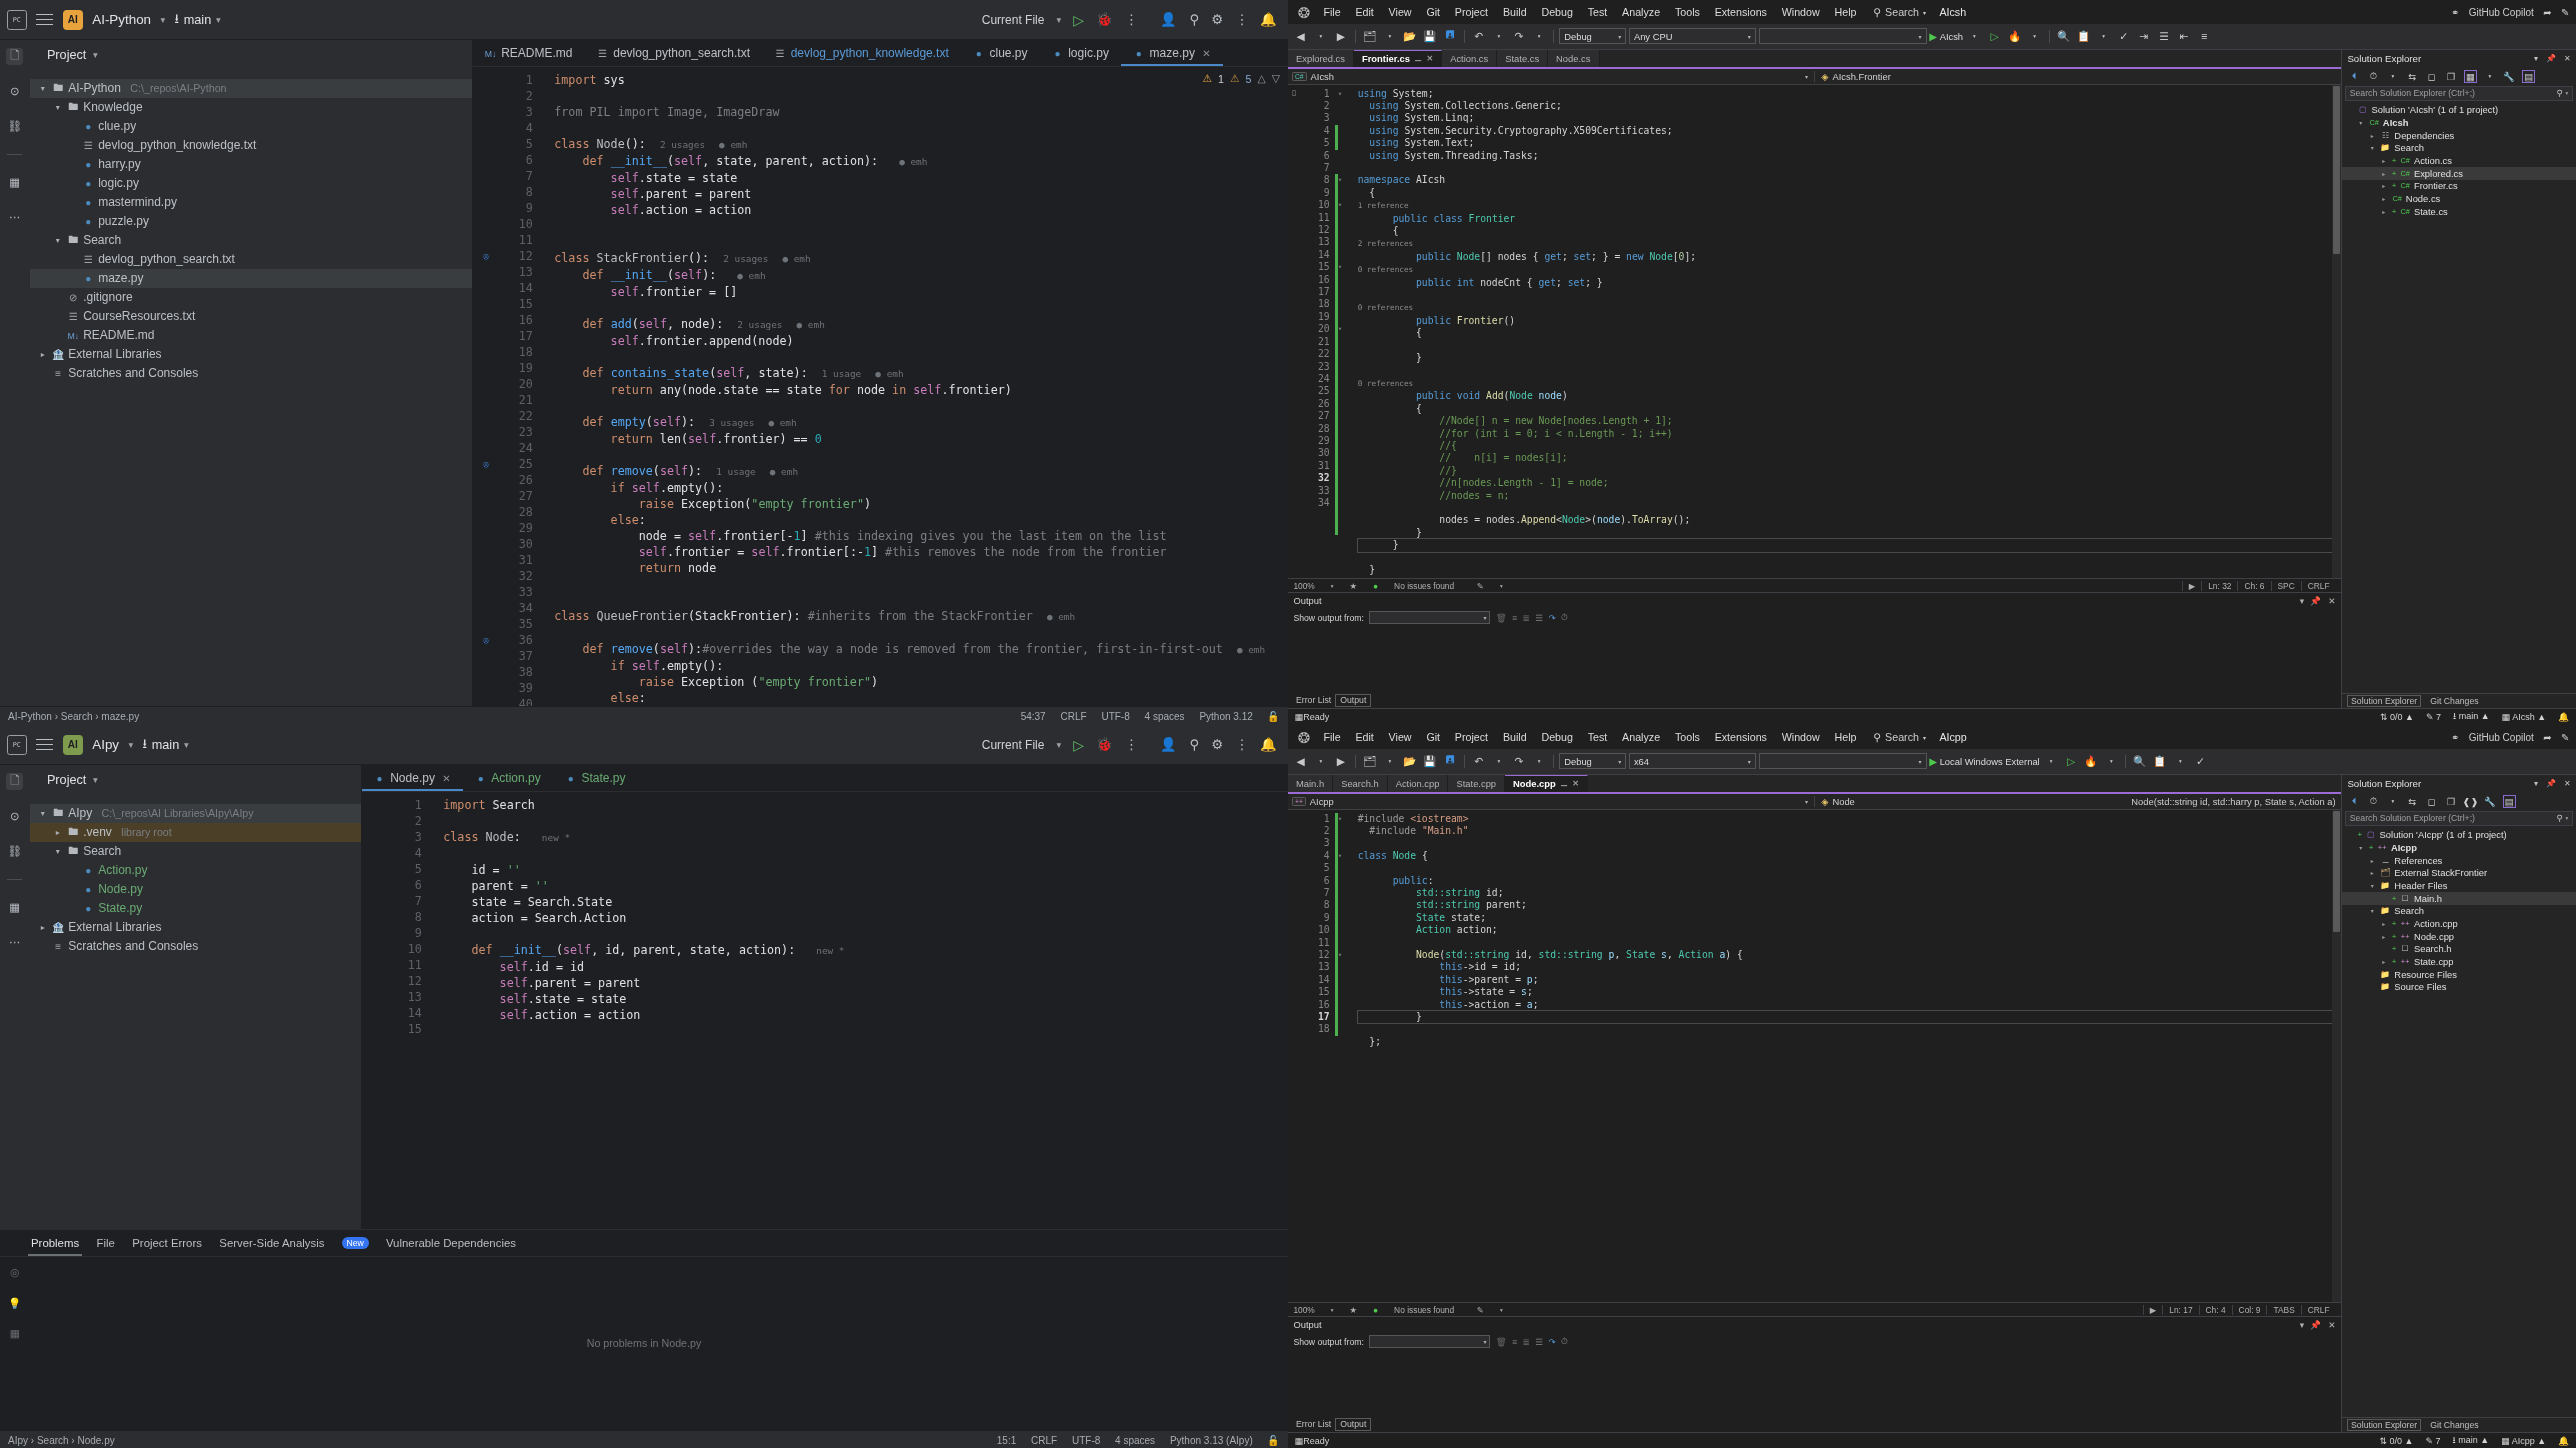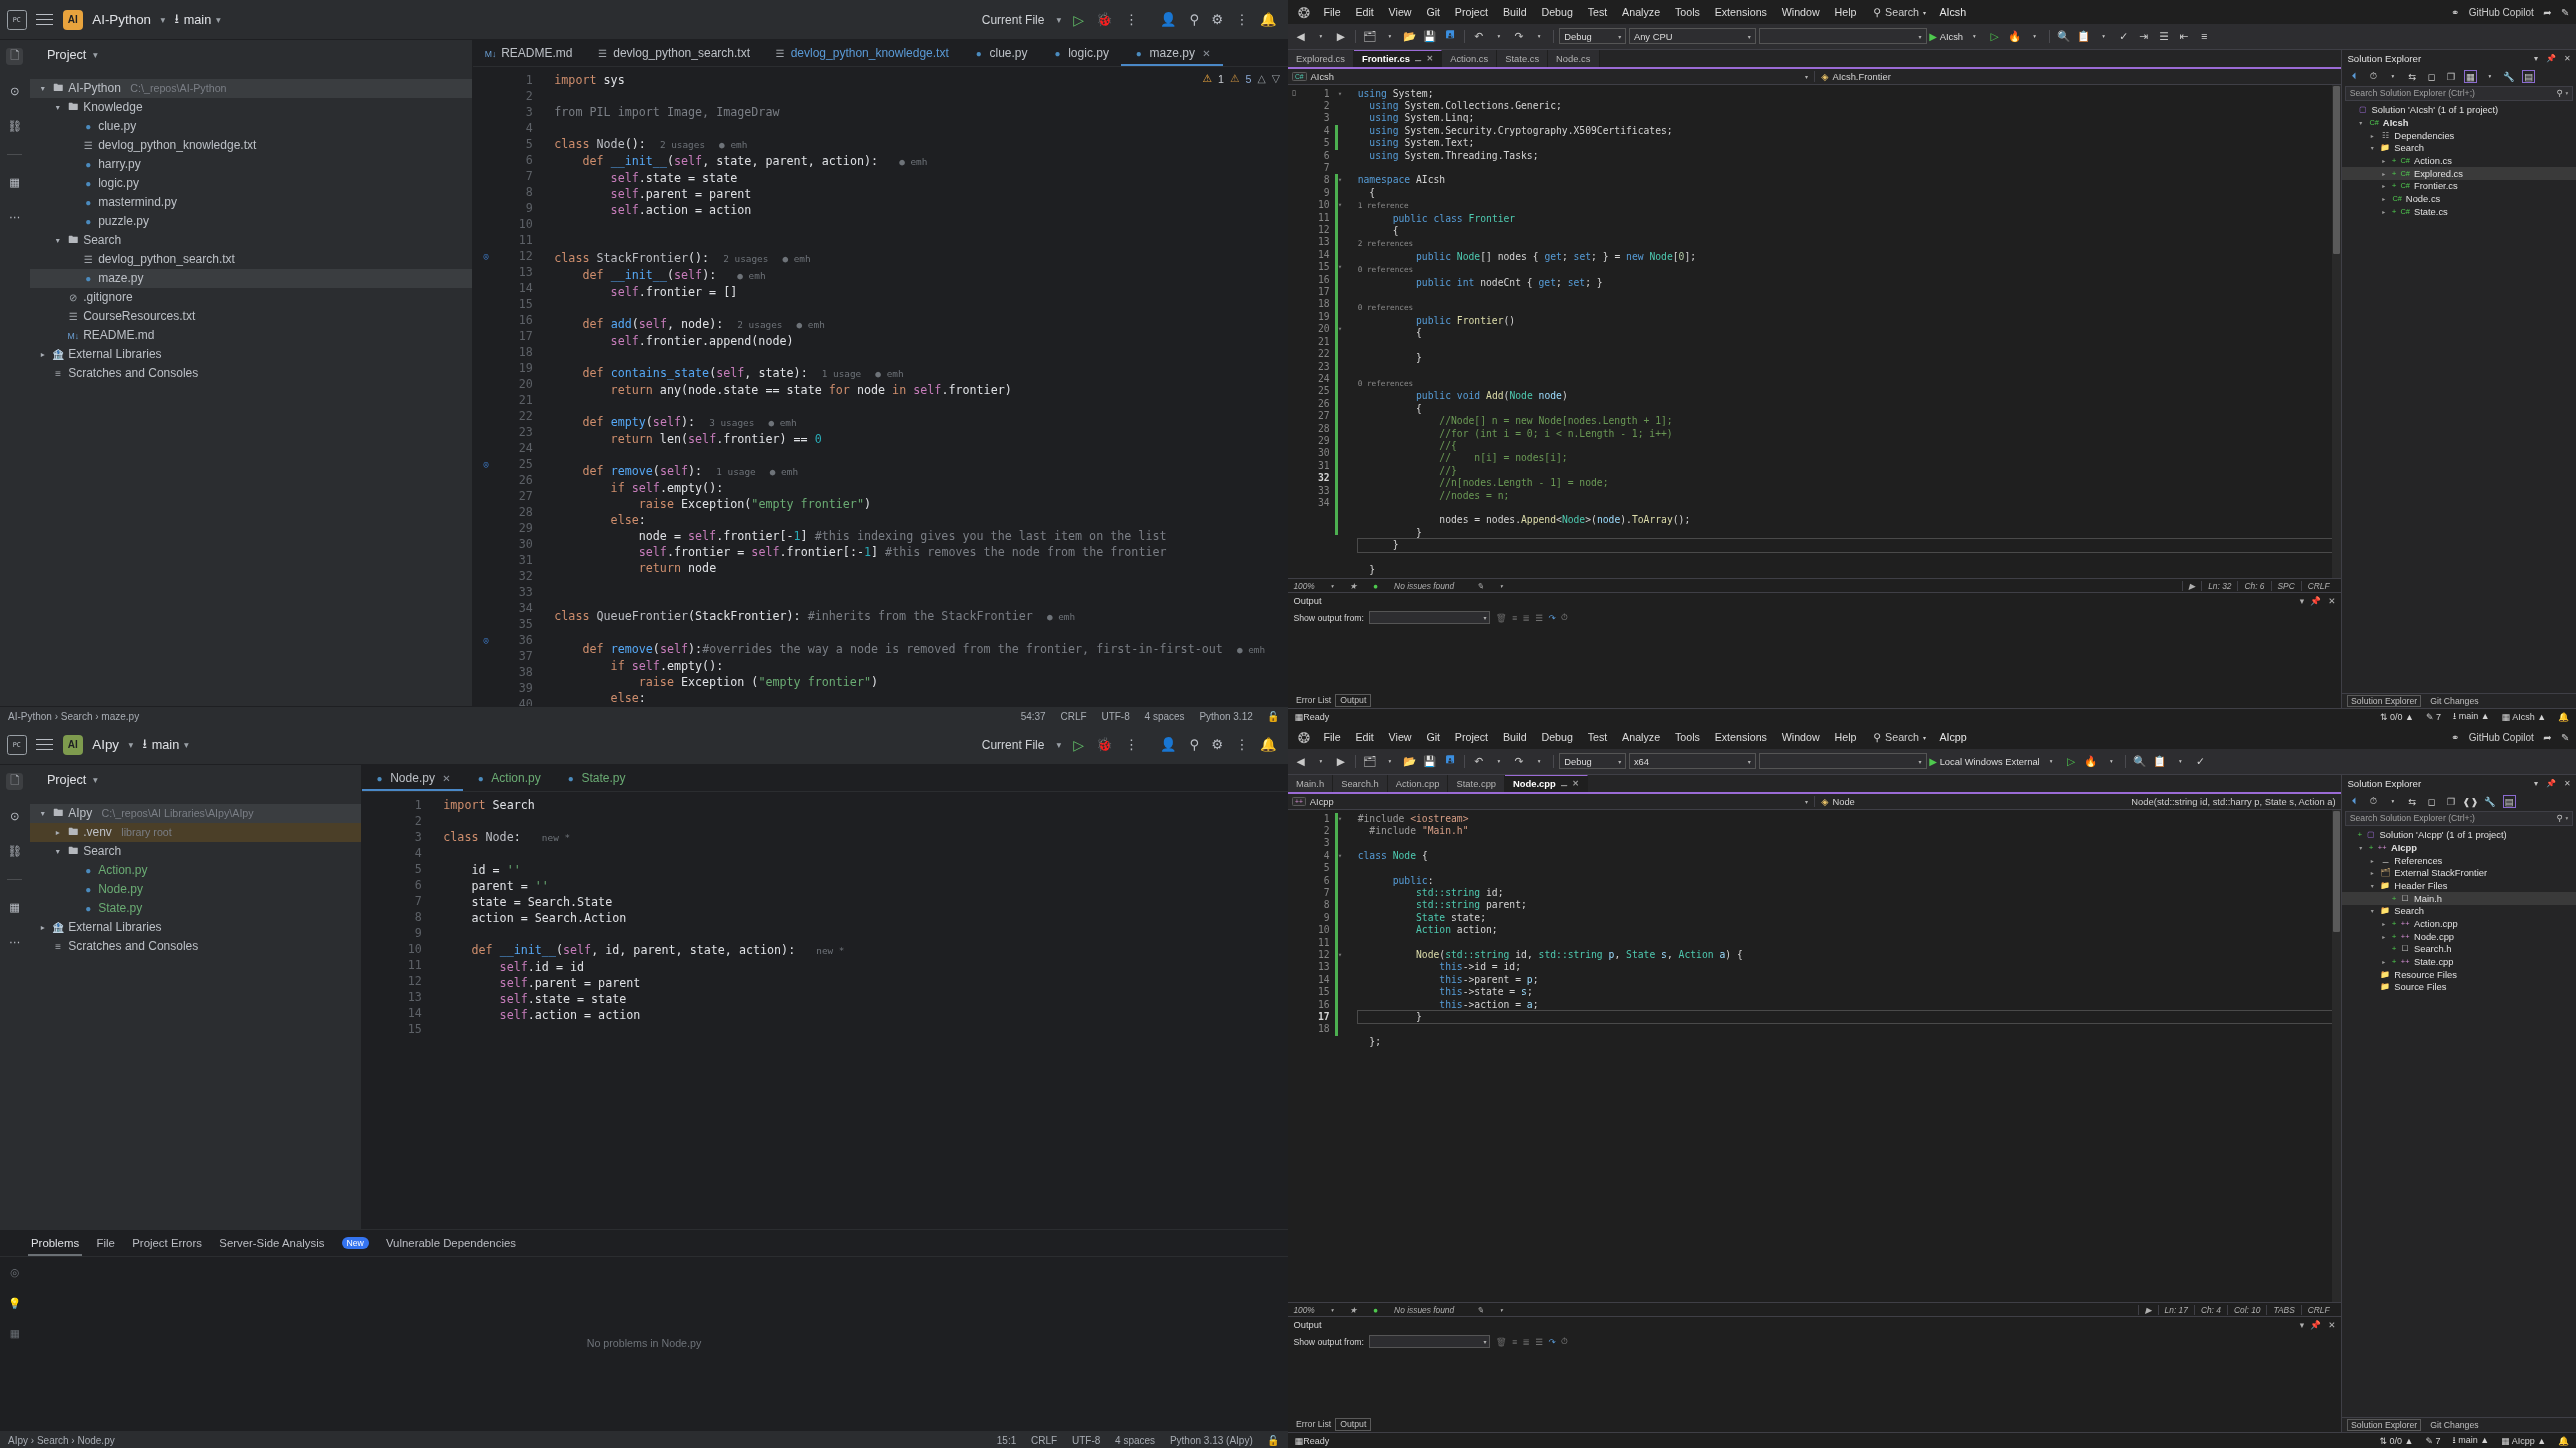--- a/index.html
+++ b/index.html
@@ -155,21 +155,21 @@
   .vs-lnum { width:35px;text-align:right;padding:2.7px 5.4px 0 0;color:#858585;flex-shrink:0;
         line-height:12.4px;font-size:9.7px;}
   .vs-chg  { width:2.7px; flex-shrink:0; }
   .vs-src  { flex:1; padding:2.7px 0 0 8px; line-height:12.4px; white-space:pre;
         font-size:9.7px; overflow:hidden; position:relative;}
   .vs-scroll { position:absolute; right:0; top:0; bottom:0; width:9.4px; background:#2a2a2a;}
   .vs-scroll i { position:absolute; left:1.3px; right:1.3px; background:#5a5a5a; border-radius:1.3px;}
 
   .vs-editstatus { height:13.4px; background:#1f1f1f; display:flex;align-items:center;
         gap:16px; padding:0 5.4px; font-size:8.4px; color:#b0b0b0; flex-shrink:0;
-        border-top:0.7px solid #3f3f46;font-style:italic;}
+        border-top:0.7px solid #3f3f46;}
   .vs-editstatus .rt { margin-left:auto; display:flex; gap:0;}
   .vs-editstatus .rt span { padding:0 6px; border-left:0.7px solid #3f3f46;}
 
   .vs-output { height:101px; background:#1f1f1f; border-top:0.7px solid #3f3f46;
         display:flex;flex-direction:column;flex-shrink:0;}
   .vs-out-head { height:16px;display:flex;align-items:center;padding:0 5.4px;font-size:9.4px;
         color:#d4d4d4;}
   .vs-out-head .rt{margin-left:auto;display:flex;gap:6.7px;color:#b0b0b0;font-size:8.7px;}
   .vs-out-tools { height:17.4px;display:flex;align-items:center;gap:5.4px;padding:0 5.4px;
         font-size:8.7px;color:#d4d4d4;}
@@ -1016,21 +1016,21 @@
           <span style="font-size:5.4px">▾</span>
           <span>★</span>
           <span style="color:#4ec94e">●</span>
           <span>No issues found</span>
           <span style="margin-left:6.7px">✎</span>
           <span style="font-size:5.4px">▾</span>
           <div class="rt">
             <span>▶</span>
             <span>Ln: 17</span>
             <span>Ch: 4</span>
-            <span>Col: 10</span>
+            <span>Col: 9</span>
             <span>TABS</span>
             <span>CRLF</span>
           </div>
         </div>
 
         <div class="vs-output">
           <div class="vs-out-head">
             <span>Output</span>
             <div class="rt">
               <span>▾</span>

